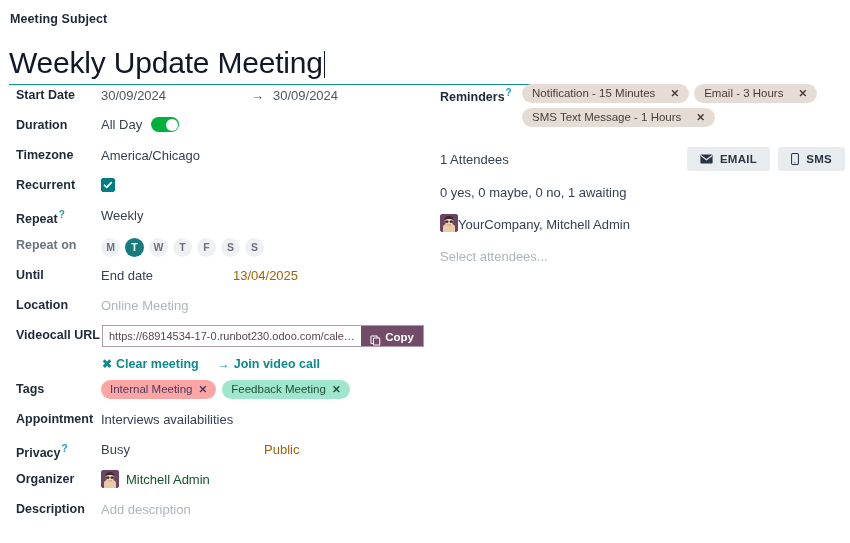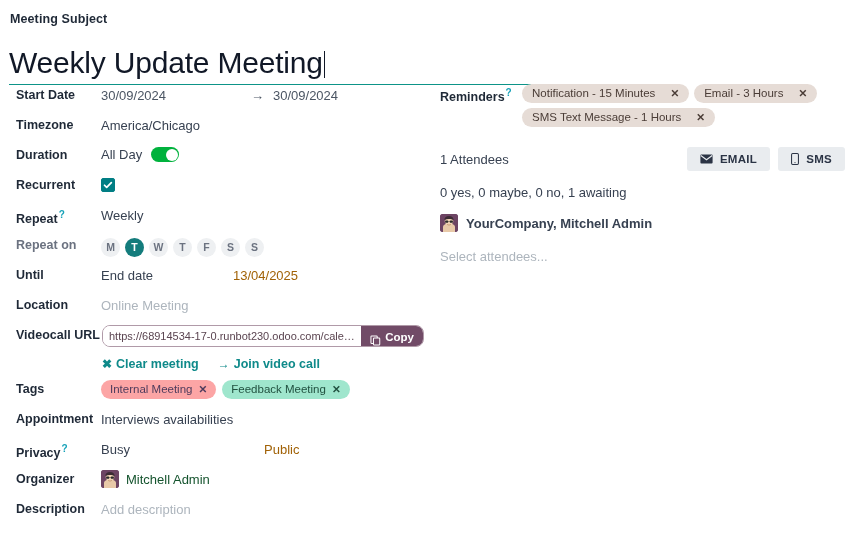--- a/index.html
+++ b/index.html
@@ -103,21 +103,21 @@
   .day.on { background: #147c7c; color: #fff; }
 
   
   .until-row { display:flex; align-items: baseline; }
   .until-a { width: 132px; font-size: 13px; color: #374151; }
   .until-b { font-size: 13px; color: #a16207; }
 
   
   .url-box {
     display:flex; align-items:stretch;
-    border: 1px solid #b09aa8; border-radius: 8px;
+    border: 1px solid #b09aa8; border-radius: 0;
     overflow: hidden; width: 322px; height: 22px;
     background: #fff; margin-top: 1px;
   }
   .url-input {
     flex: 1 1 auto; font-size: 11px; color: #5a4450;
     padding: 0 6px; line-height: 20px;
     white-space: nowrap; overflow: hidden; text-overflow: ellipsis;
     background:#fff; border:0; outline:none;
     font-family: "Liberation Sans", sans-serif;
   }
@@ -181,21 +181,21 @@
   .att-btns { display:flex; gap:8px; }
   .btn {
     background:#e9ecef; color:#2b3445;
     border: 0; border-radius: 3px;
     font-size: 11.5px; font-weight: 700; letter-spacing:.3px;
     padding: 6px 13px; cursor:pointer;
     display:inline-flex; align-items:center; gap:7px;
     font-family: "Liberation Sans", sans-serif;
   }
   .summary { font-size:13px; color:#374151; margin-top: 14px; }
-  .attendee { display:flex; align-items:center; gap:8px; margin-top: 14px; font-weight: bold; }
+  .attendee { display:flex; align-items:flex-end; margin-top: 14px; }
   .attendee-name { font-size:13px; color:#374151; }
   .select-att { font-size:13px; color:#adb5bd; margin-top: 17px; }
 </style>
 </head>
 <body>
 
 <div class="page">
 
   <div class="subject-label">Meeting Subject</div>
 
@@ -210,34 +210,34 @@
       <div class="val" style="padding-top:3px;">
         <div class="date-row">
           <span class="date-a">30/09/2024</span>
           <span class="arrow">→</span>
           <span class="date-b">30/09/2024</span>
         </div>
       </div>
     </div>
 
     <div class="row">
-      <div class="lbl">Timezone</div>
-      <div class="val">America/Chicago</div>
-    </div>
-
-    <div class="row">
       <div class="lbl">Duration</div>
       <div class="val" style="padding-top:0;">
         <div class="allday">
           <span class="allday-text">All Day</span>
           <span class="toggle">
             <span class="knob"></span>
           </span>
         </div>
       </div>
+    </div>
+
+    <div class="row">
+      <div class="lbl">Timezone</div>
+      <div class="val">America/Chicago</div>
     </div>
 
     <div class="row">
       <div class="lbl">Recurrent</div>
       <div class="val" style="padding-top:0;">
         <span class="cbx">
           <svg width="10" height="10" viewBox="0 0 12 12" aria-hidden="true">
             <path d="M1.8 6.3 L4.4 8.9 L10 3.1" fill="none" stroke="#ffffff" stroke-width="2.1" stroke-linecap="round" stroke-linejoin="round"></path>
           </svg>
         </span>

